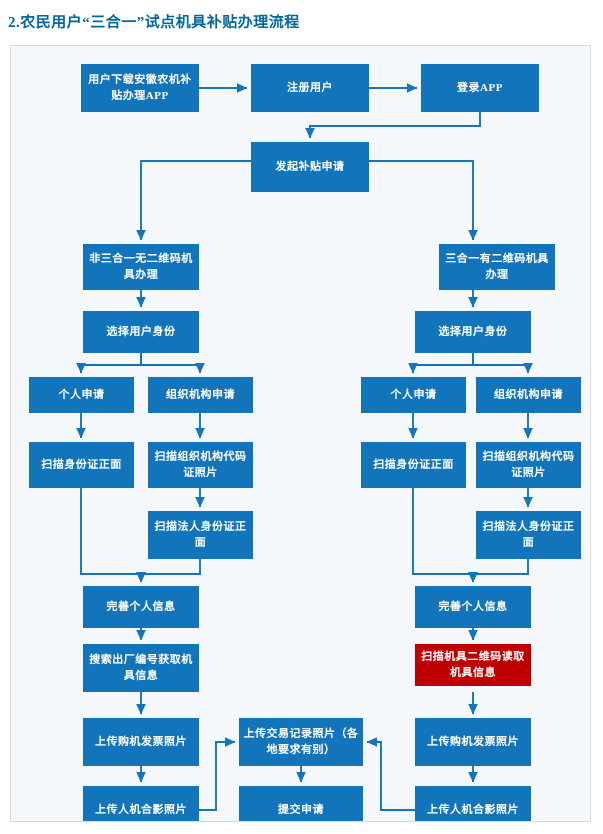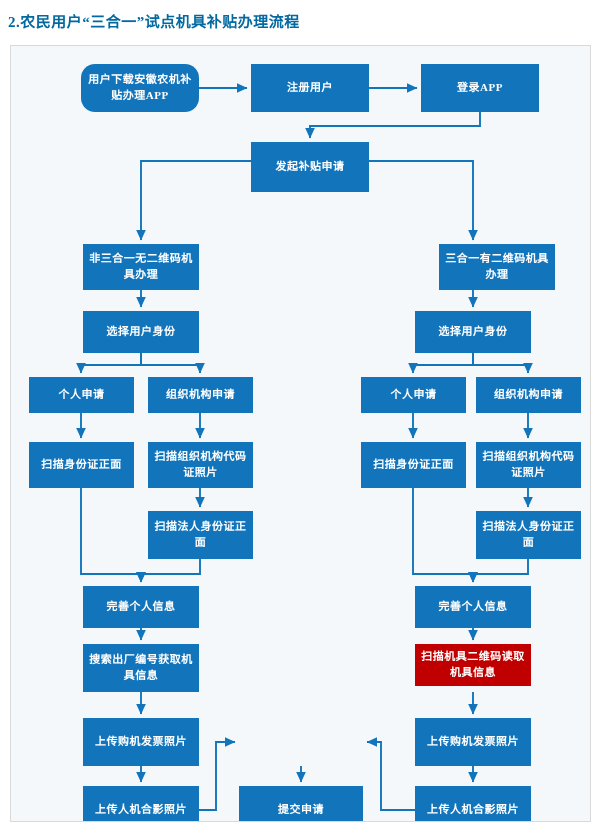--- a/index.html
+++ b/index.html
@@ -114,21 +114,21 @@
       <path d="M517,513 L517,528 L462,528 L462,536"></path>
       <path d="M462,582 L462,594"></path>
       <path d="M462,646 L462,668"></path>
       <path d="M462,720 L462,736"></path>
       <path d="M404,764 L370,764 L370,696 L356,696"></path>
 
       <path d="M290,720 L290,736"></path>
     </g>
   </svg>
 
-  <div class="node" style="left:70px;  top:18px;  width:118px; height:48px;border-radius:14px;">
+  <div class="node" style="left:70px;  top:18px;  width:118px; height:48px;">
     <span>用户下载安徽农机补贴办理APP</span>
   </div>
 
   <div class="node" style="left:240px; top:18px;  width:118px; height:48px;">
     <span>注册用户</span>
   </div>
 
   <div class="node" style="left:410px; top:18px;  width:118px; height:48px;">
     <span>登录APP</span>
   </div>
@@ -218,18 +218,21 @@
   </div>
 
   <div class="node" style="left:404px; top:672px; width:116px; height:48px;">
     <span>上传购机发票照片</span>
   </div>
 
   <div class="node" style="left:404px; top:740px; width:116px; height:48px;">
     <span>上传人机合影照片</span>
   </div>
 
+  <div class="node" style="left:228px; top:672px; width:124px; height:48px;">
+    <span>上传交易记录照片（各地要求有别）</span>
+  </div>
 
   <div class="node" style="left:228px; top:740px; width:124px; height:48px;">
     <span>提交申请</span>
   </div>
 
 </div>
 
 </body></html>

